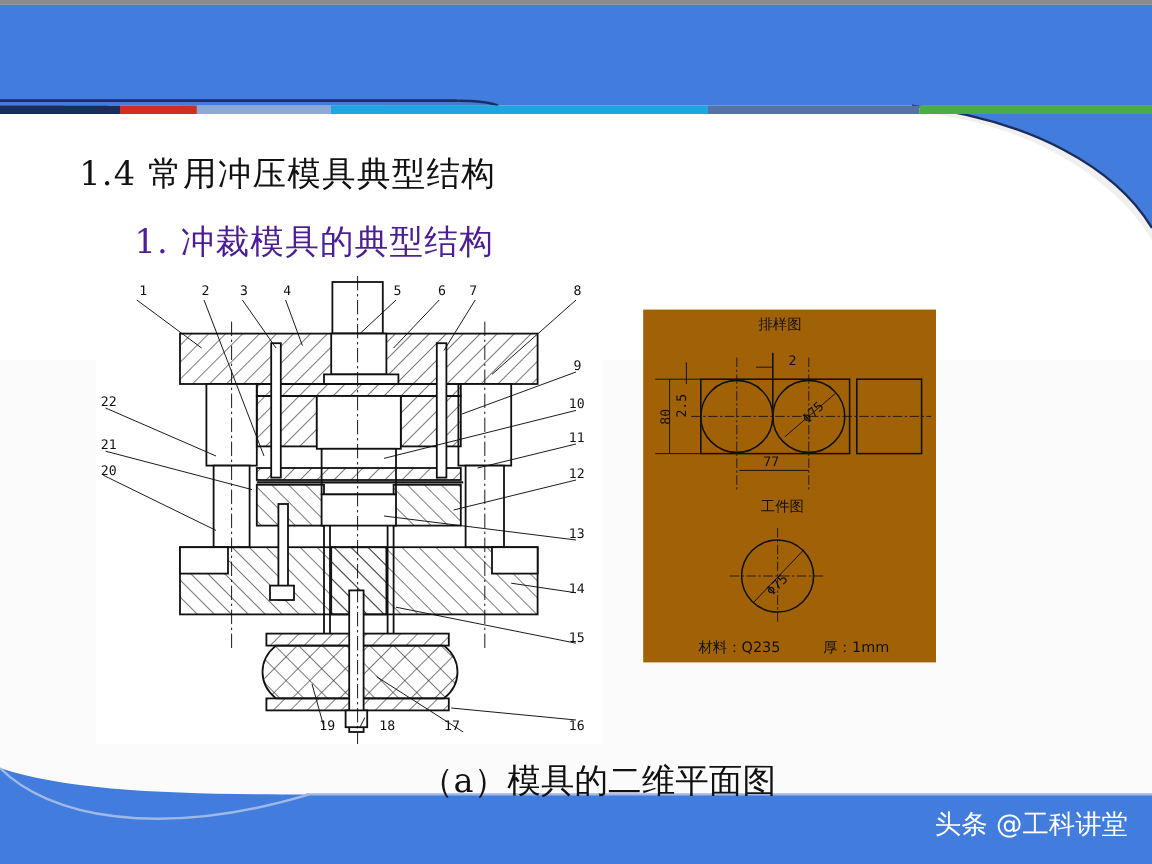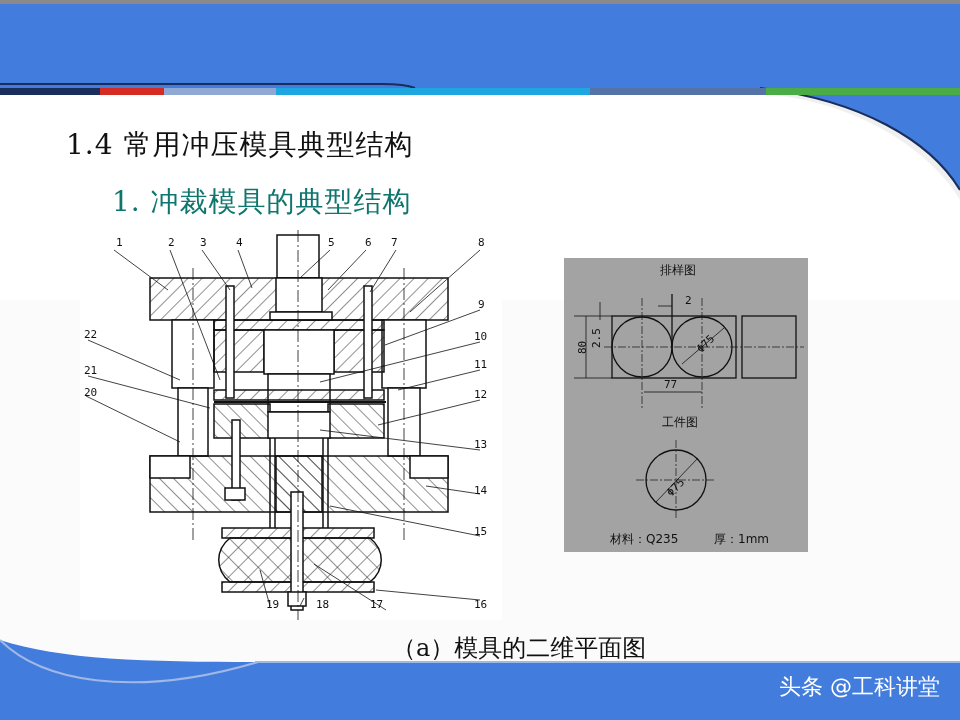--- a/index.html
+++ b/index.html
@@ -1,23 +1,23 @@
 <!DOCTYPE html>
 <html><head>
 <meta charset="utf-8">
 <style>
   html,body{margin:0;padding:0;}
   body{width:960px;height:720px;position:relative;overflow:hidden;background:#f0f0f0;font-family:"DejaVu Serif","Liberation Serif",serif;}
   .slide{position:absolute;left:0;top:0;width:960px;height:652px;}
   .bg-svg{position:absolute;left:0;top:0;}
   .title{position:absolute;left:66px;top:126px;font-size:28px;color:#111;letter-spacing:1px;white-space:nowrap;}
-  .subtitle{position:absolute;left:112px;top:183px;font-size:28px;color:#0f766e;letter-spacing:1px;white-space:nowrap;text-align:center;}
+  .subtitle{position:absolute;left:112px;top:183px;font-size:28px;color:#4c1d95;letter-spacing:1px;white-space:nowrap;text-align:center;}
   .figure-main{position:absolute;left:80px;top:230px;width:422px;height:390px;background:#fff;}
-  .figure-side{position:absolute;left:564px;top:258px;width:244px;height:294px;background:#a3a3a3;}
-  .caption{position:absolute;left:350px;top:632px;font-size:24px;color:#111;white-space:nowrap;margin-left:42px;}
+  .figure-side{position:absolute;left:536px;top:258px;width:244px;height:294px;background:#a16207;}
+  .caption{position:absolute;left:350px;top:632px;font-size:28px;color:#111;white-space:nowrap;}
   .watermark{position:absolute;right:20px;top:672px;font-family:"DejaVu Sans","Liberation Sans",sans-serif;font-size:22px;color:#fff;font-weight:normal;white-space:nowrap;}
   .lbl{font-family:"DejaVu Sans Mono","Liberation Mono",monospace;font-size:11px;fill:#111;}
   .cn{font-family:"DejaVu Sans","Liberation Sans",sans-serif;font-size:12px;fill:#111;}
 </style>
 </head>
 <body>
 
 <div class="slide">
 
   <svg class="bg-svg" width="960" height="720">

